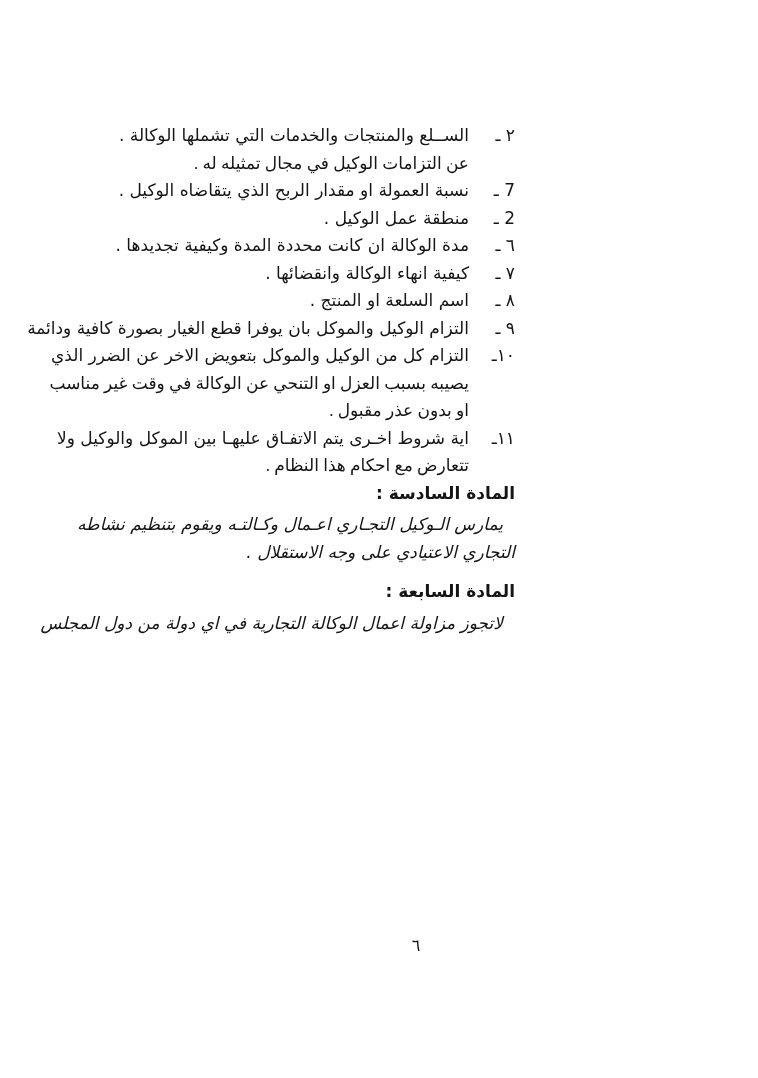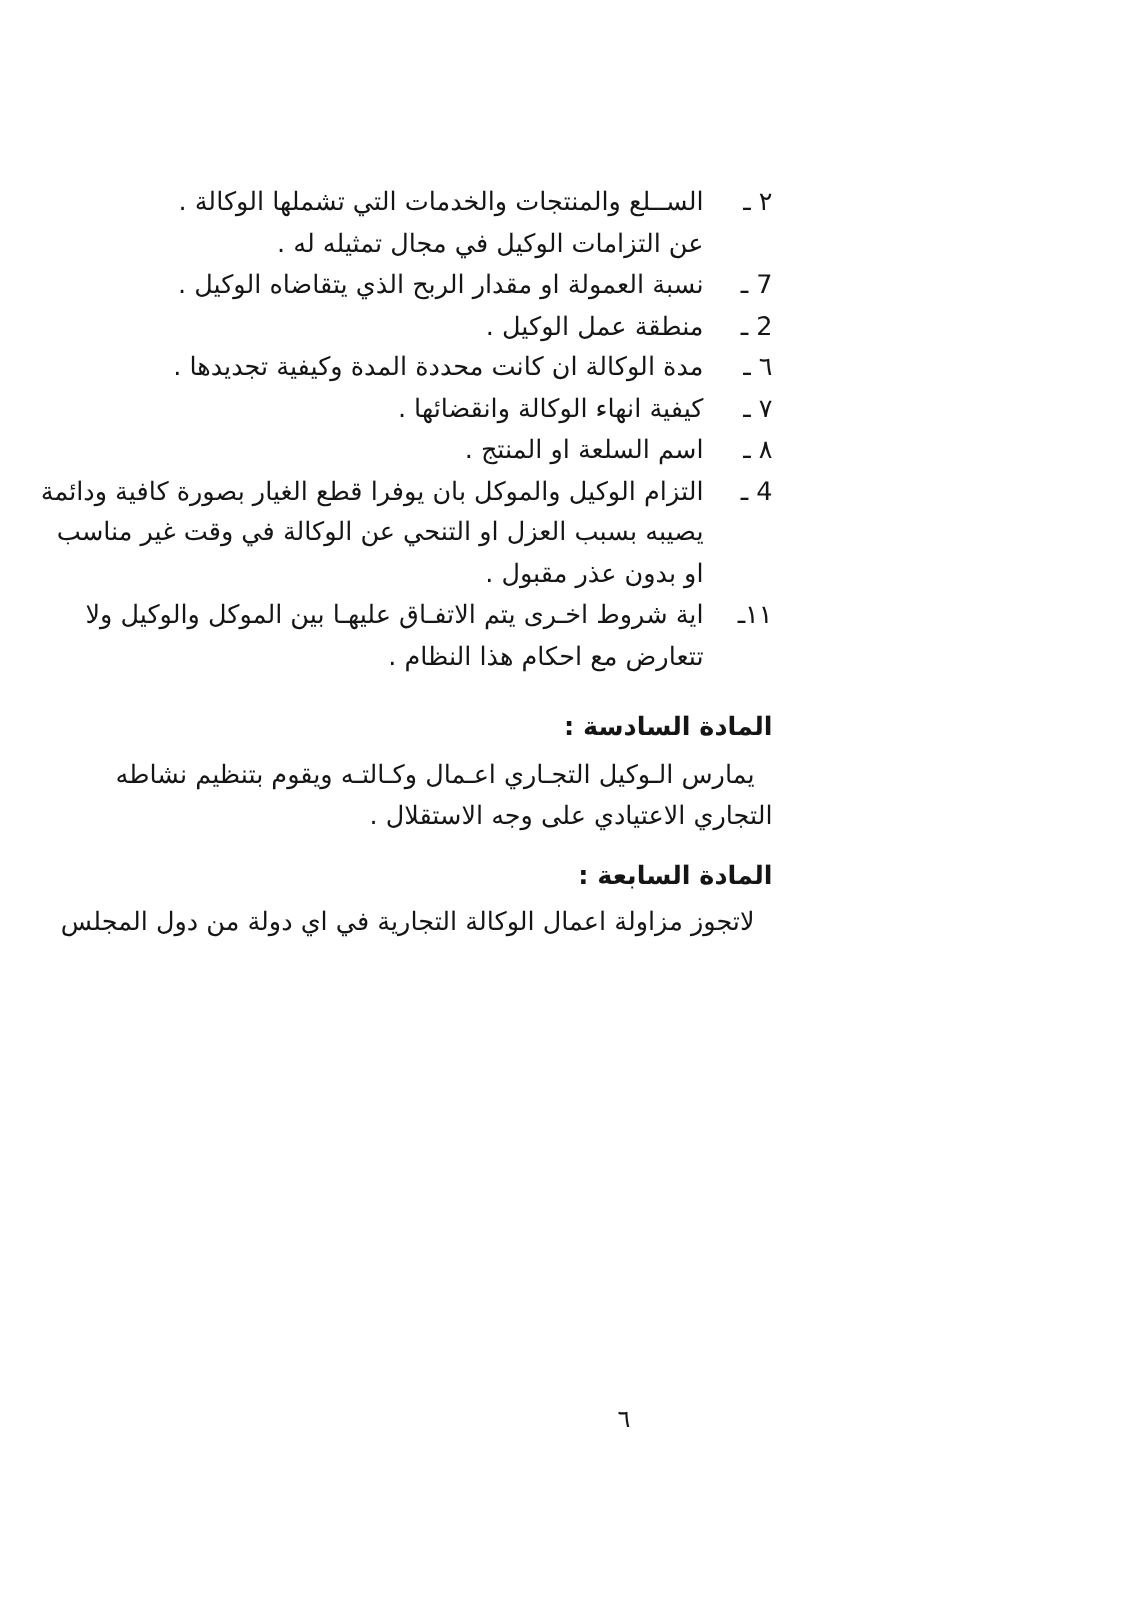--- a/index.html
+++ b/index.html
@@ -17,34 +17,33 @@
     position: absolute;
     top: 122px;
     right: 131px;
     left: 118px;
     direction: rtl;
     text-align: right;
     font-size: 17px;
     line-height: 27.5px;
   }
   .item-line { white-space: nowrap; }
-  .item-line.cont { padding-right: 46px; }
+  .item-line.cont { padding-right: 46px; font-family: Liberation Serif, serif; }
   .marker {
     display: inline-block;
     width: 46px;
     vertical-align: baseline;
   }
   .article-heading {
     font-weight: bold;
-    margin-top: 20px;
     white-space: nowrap;
   }
   .article-heading.tight { margin-top: 12px; }
   .article-par { margin-top: 4px; }
-  .par-line { white-space: nowrap; }
+  .par-line { white-space: nowrap; font-style: italic; }
   .par-line.indent { padding-right: 12px; }
   .page-number {
     position: absolute;
     top: 936px;
     left: 401px;
     width: 30px;
     text-align: center;
     font-size: 16px;
     color: #151515;
   }
@@ -77,24 +76,25 @@
 
     <div class="item">
       <div class="item-line first"><span class="marker">٧ ـ</span><span>كيفية انهاء الوكالة وانقضائها .</span></div>
     </div>
 
     <div class="item">
       <div class="item-line first"><span class="marker">٨ ـ</span><span>اسم السلعة او المنتج .</span></div>
     </div>
 
     <div class="item">
-      <div class="item-line first"><span class="marker">4 ـ</span><span>التزام الوكيل والموكل بان يوفرا قطع الغيار بصورة كافية ودائمة</span></div>
+      <div class="item-line first"><span class="marker">٩ ـ</span><span>التزام الوكيل والموكل بان يوفرا قطع الغيار بصورة كافية ودائمة</span></div>
     </div>
 
     <div class="item">
+      <div class="item-line first"><span class="marker">١٠ـ</span><span>التزام كل من الوكيل والموكل بتعويض الاخر عن الضرر الذي</span></div>
       <div class="item-line cont">يصيبه بسبب العزل او التنحي عن الوكالة في وقت غير مناسب</div>
       <div class="item-line cont">او بدون عذر مقبول .</div>
     </div>
 
     <div class="item">
       <div class="item-line first"><span class="marker">١١ـ</span><span>اية شروط اخـرى يتم الاتفـاق عليهـا بين الموكل والوكيل ولا</span></div>
       <div class="item-line cont">تتعارض مع احكام هذا النظام .</div>
     </div>
 
     <section class="article">

